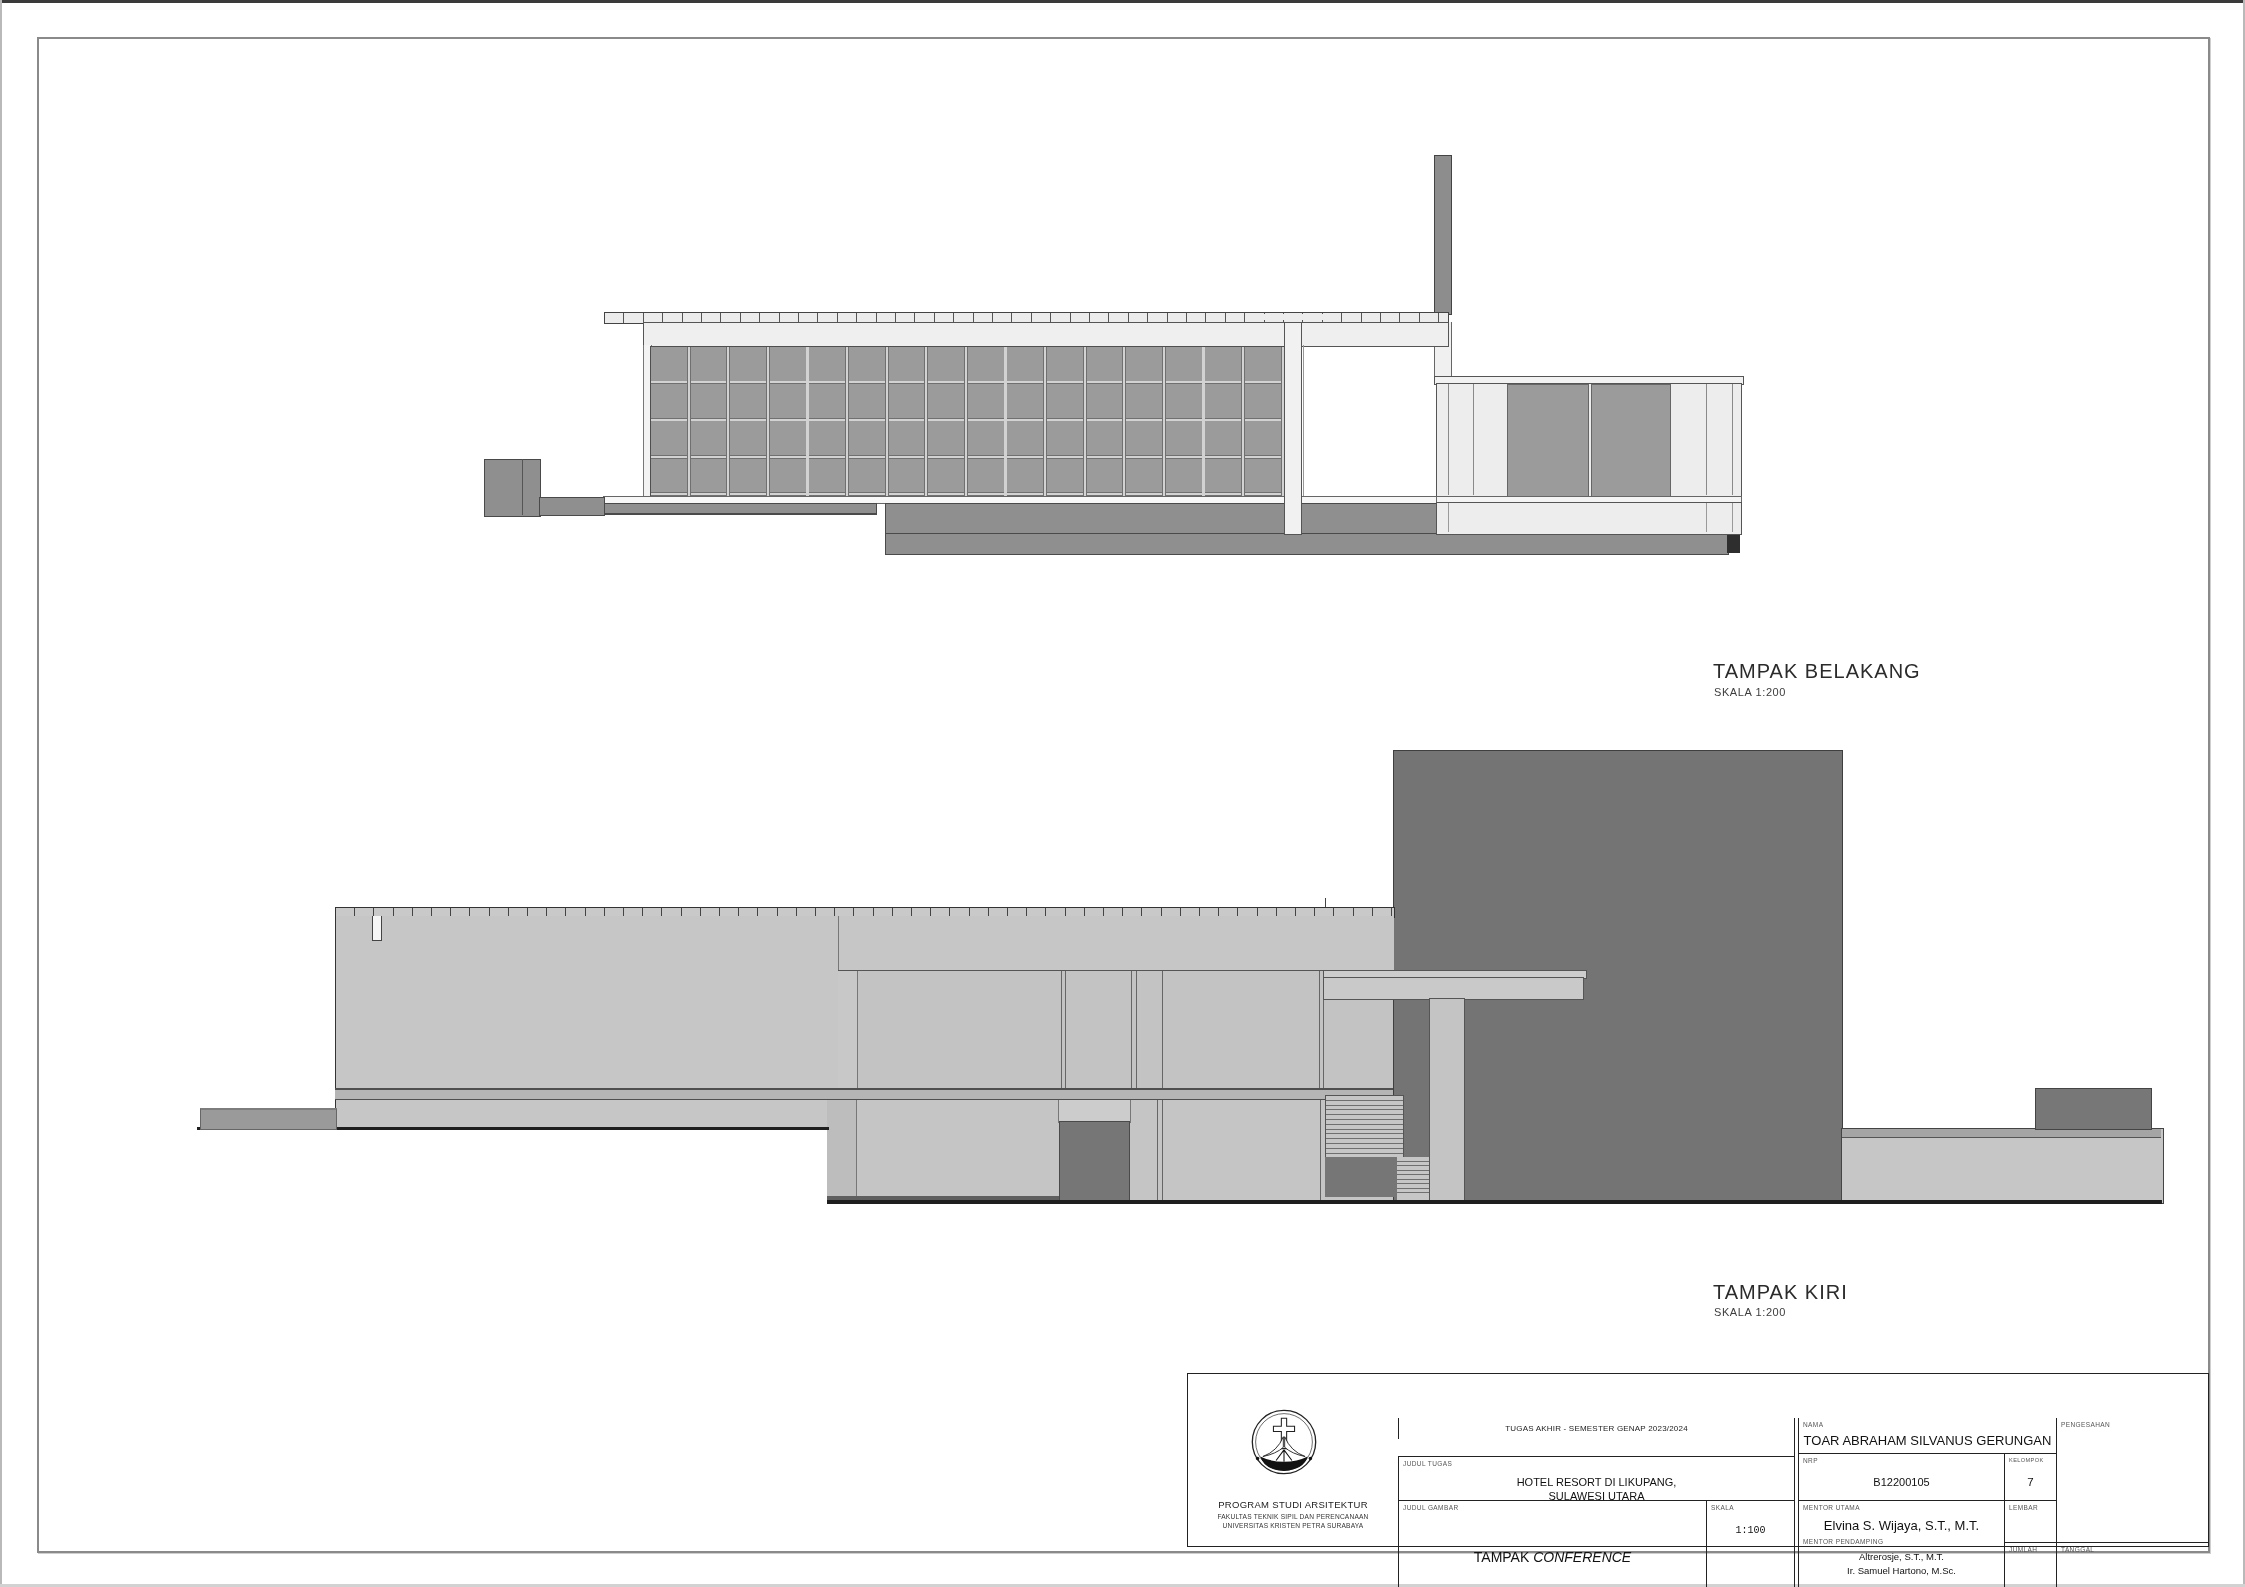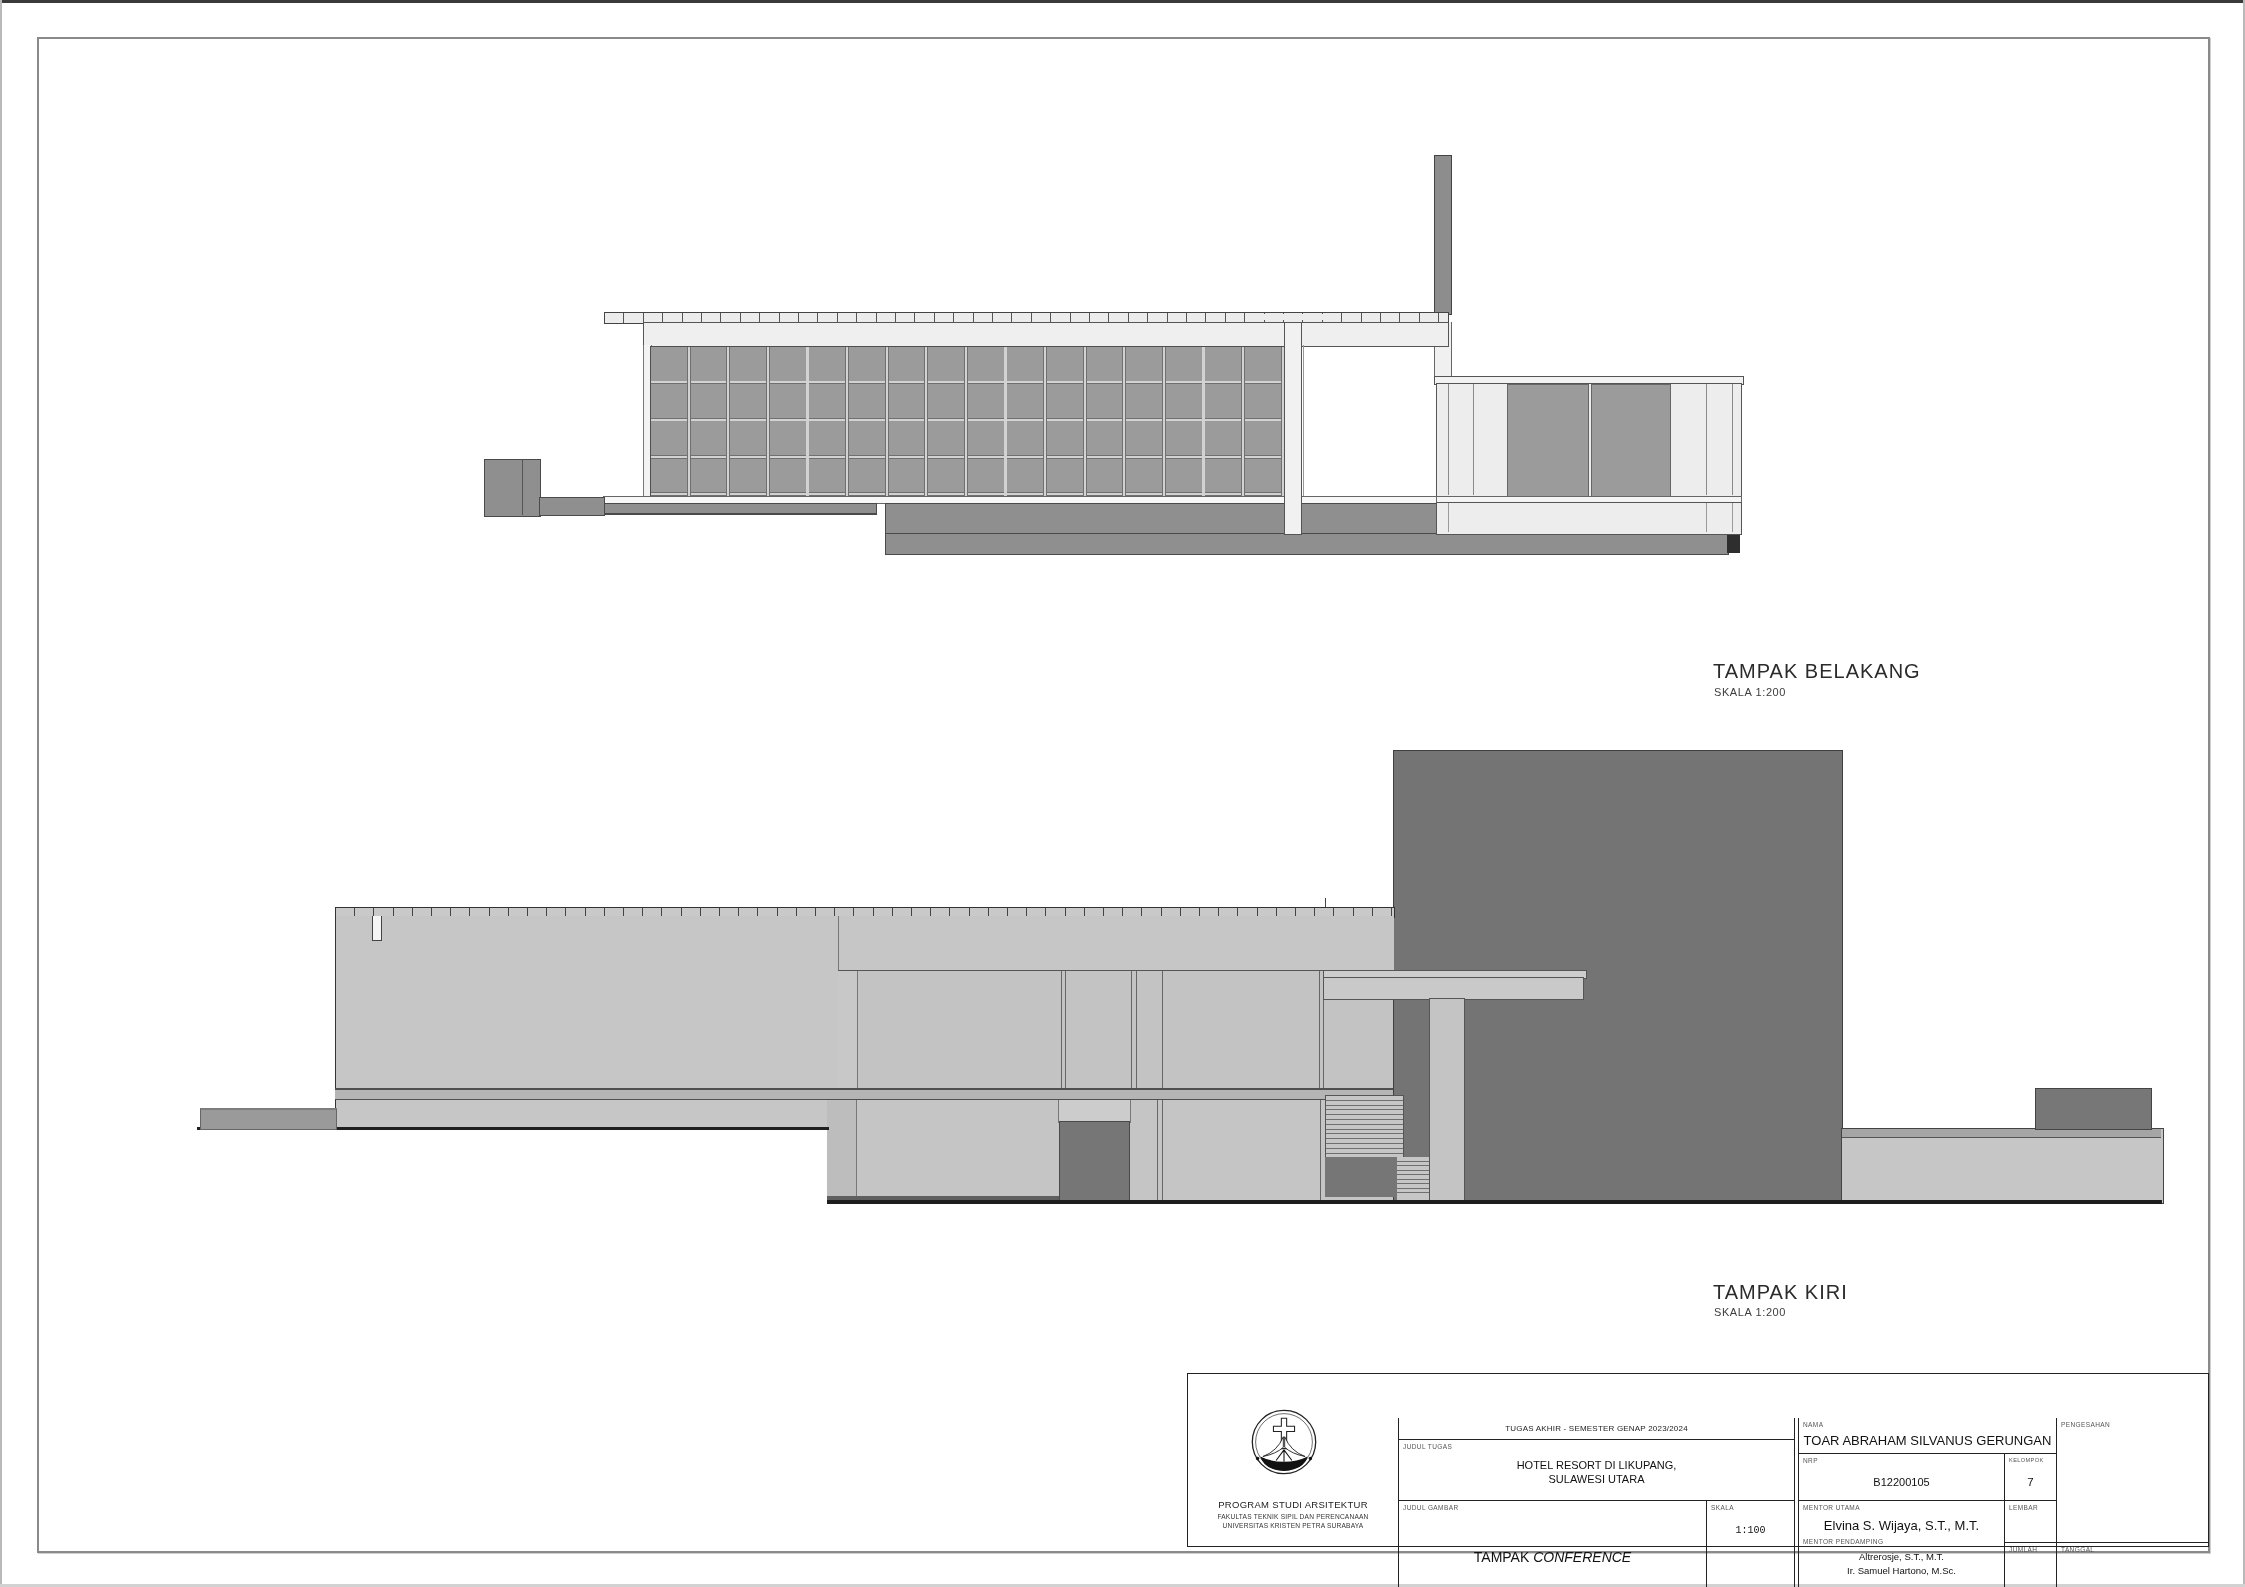--- a/index.html
+++ b/index.html
@@ -214,21 +214,21 @@
         <circle cx="90" cy="75" r="2.6" fill="#111"></circle>
       </svg>
       <div class="inst1">PROGRAM STUDI ARSITEKTUR</div>
       <div class="inst2">FAKULTAS TEKNIK SIPIL DAN PERENCANAAN</div>
       <div class="inst3">UNIVERSITAS KRISTEN PETRA SURABAYA</div>
     </div>
 
     <div class="cell bL" style="left:210px;top:0;width:396px;height:21px;">
       <div class="val" style="top:6px;font-size:8px;letter-spacing:0.2px;color:#222;">TUGAS AKHIR - SEMESTER GENAP 2023/2024</div>
     </div>
-    <div class="cell bL bT" style="left:210px;top:21px;width:396px;height:61px;">
+    <div class="cell bL bT" style="left:210px;top:38px;width:396px;height:61px;">
       <div class="lbl">JUDUL TUGAS</div>
       <div class="val" style="top:19px;font-size:11px;font-weight:500;">HOTEL RESORT DI LIKUPANG,</div>
       <div class="val" style="top:33px;font-size:11px;font-weight:500;">SULAWESI UTARA</div>
     </div>
     <div class="cell bL bT" style="left:210px;top:82px;width:308px;height:90px;">
       <div class="lbl">JUDUL GAMBAR</div>
       <div class="val" style="top:48px;font-size:14px;font-weight:500;">
         <span>TAMPAK </span><span style="font-style:italic;">CONFERENCE</span>
       </div>
     </div>

